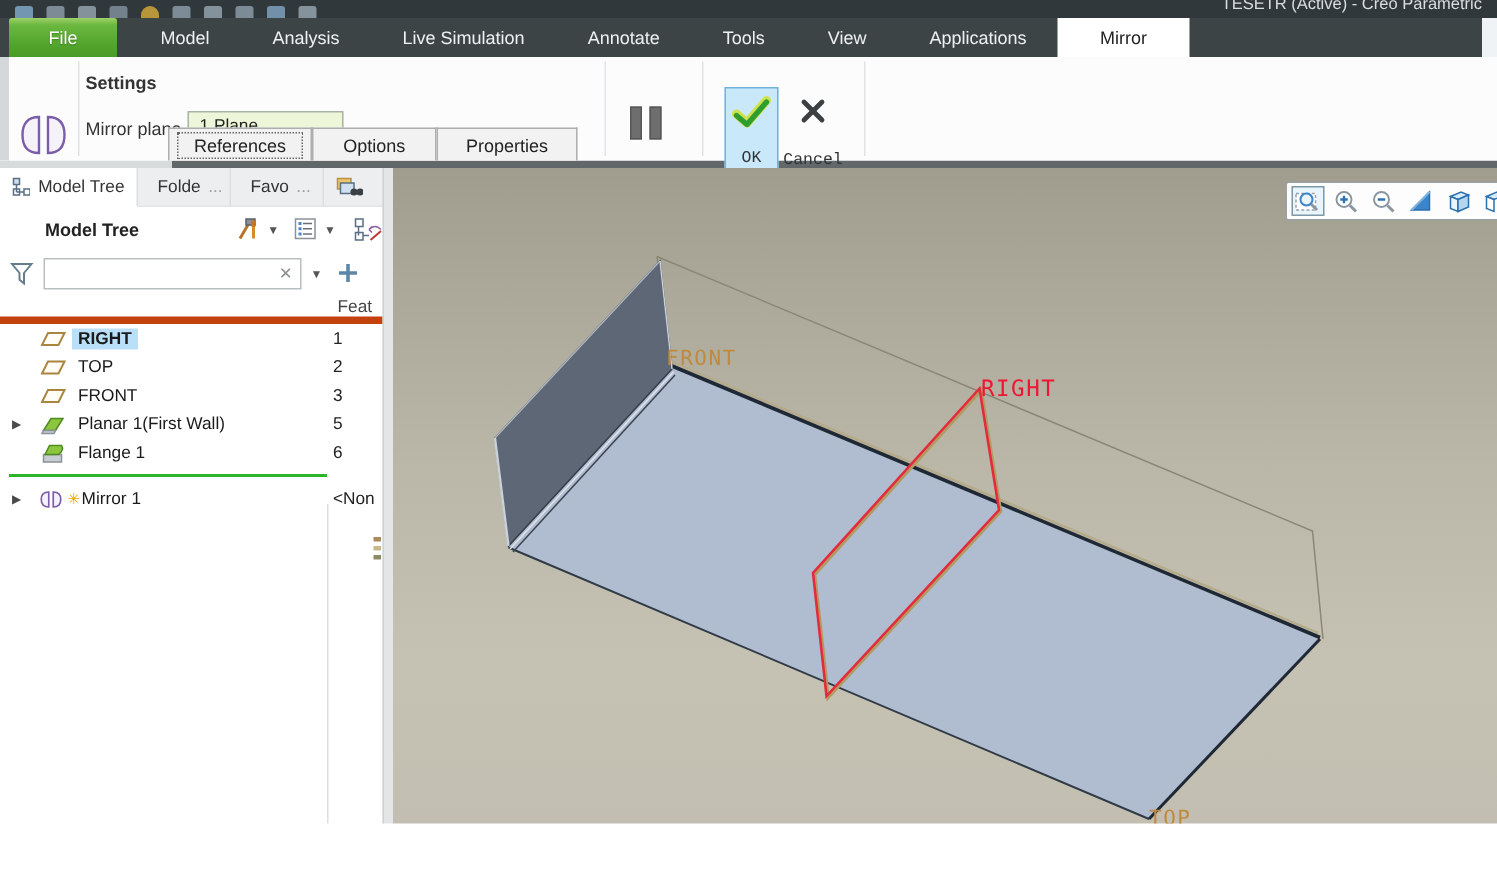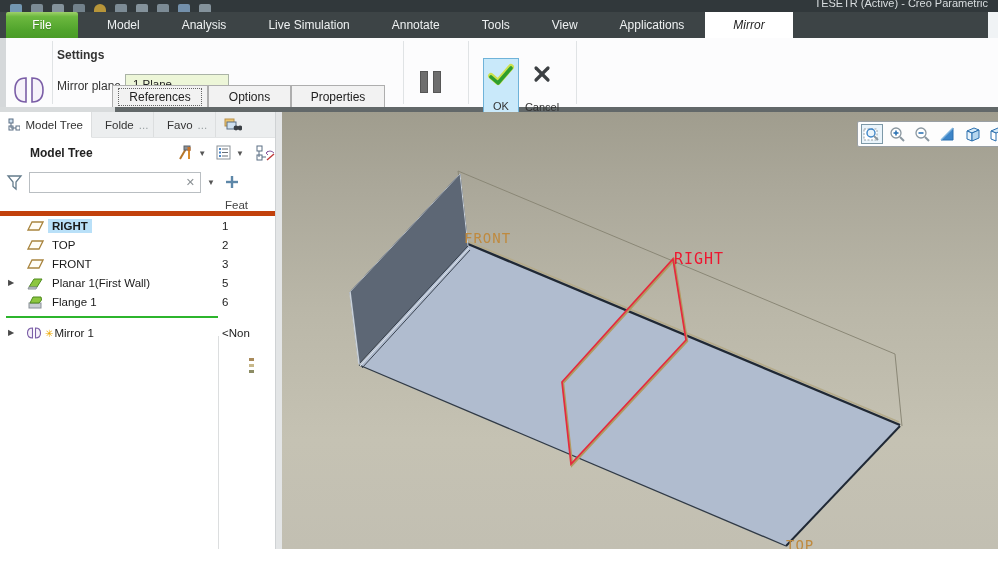--- a/index.html
+++ b/index.html
@@ -11,52 +11,52 @@
   .qat { position:absolute; left:10px; top:4px; display:flex; gap:9px; }
   .qat .qicon { width:12px; height:14px; border-radius:2px; opacity:.85; }
   .title-text { position:absolute; right:10px; top:-4px; color:#d9dee0; font-size:11px; line-height:14px; }
 
   
   .tabbar { position:relative; height:26px; background:#3d4446; display:flex; align-items:stretch; }
   .file-btn { width:72px; margin-left:6px; background:linear-gradient(180deg,#9ed06a 0%,#6cb83f 18%,#51a42c 70%,#4a9b27 100%);
     color:#fff; font-size:12px; display:flex; align-items:center; justify-content:center;
     border-radius:2px 2px 0 0; text-shadow:0 1px 1px rgba(0,0,0,.25); }
   .rtab { color:#eef1f2; font-size:12px; display:flex; align-items:center; justify-content:center; padding:0 21px; }
-  .rtab.active { background:#fff; color:#222; font-style:italic; padding:0 28px; }
+  .rtab.active { background:#fff; color:#222; padding:0 28px; }
   .tabbar .spacer-sm { width:8px; }
   .tb-right-gap { position:absolute; right:0; top:0; bottom:0; width:10px; background:#f0f3f5; }
 
   
   .ribbon { position:relative; height:69px; background:#fcfcfd; }
   .ribbon .lframe { position:absolute; left:0; top:0; bottom:0; width:6px; background:#d5d8da; }
   .vsep { position:absolute; top:3px; bottom:3px; width:1px; background:#e0e3e5; }
   .grp-title { position:absolute; left:57px; top:10px; font-weight:bold; font-size:12px; color:#333; }
   .mp-label { position:absolute; left:57px; top:41px; font-size:12px; color:#333; }
   .mp-value { position:absolute; left:125px; top:36px; width:104px; height:20px; background:#edf6d8;
     border:1px solid #aab3a6; font-size:11.5px; color:#222; line-height:18px; padding-left:7px; }
   .dash-tabs { position:absolute; left:112px; bottom:0; display:flex; }
   .dash-tab { height:22px; background:#f2f2f2; border:1px solid #aeaeae; border-bottom:none;
     font-size:12px; color:#222; display:flex; align-items:center; justify-content:center; }
   .dash-tab.focused span { border:1px dotted #666; padding:1px 10px; }
   .pause-btn { position:absolute; left:420px; top:33px; width:30px; height:26px; display:flex; gap:5px; }
   .pause-btn i { display:block; width:8px; height:22px; background:#6e6e6e; border:1px solid #565656; }
   .okcell { position:absolute; left:483px; top:20px; width:36px; height:58px; background:#c9e9fa;
     border:1px solid #6fb3d9; display:flex; flex-direction:column; align-items:center; justify-content:space-between; padding:4px 0 3px; }
-  .okcell .lbl, .cancelcell .lbl { font-size:11px; color:#333; }
+  .okcell .lbl, .cancelcell .lbl { font-size:11px; color:#333;font-family:Liberation Mono, monospace; }
   .cancelcell { position:absolute; left:521px; top:24px; width:42px; height:54px; display:flex;
     flex-direction:column; align-items:center; justify-content:space-between; padding:2px 0 3px;gap:12px; }
 
   
   .ribbon-band { height:5px; background:linear-gradient(90deg,#d8dbdc 0,#d8dbdc 115px,#626869 115px,#626869 100%); }
 
   
   .main { display:flex; height:437px; }
 
   
-  .panel { position:relative; width:282px; background:#fff; flex:none; }
+  .panel { position:relative; width:262px; background:#fff; flex:none; }
   .ptabs { height:26px; background:#eceeef; display:flex; align-items:stretch; border-bottom:1px solid #e2e4e5; }
   .ptab { display:flex; align-items:center; gap:5px; padding:0 8px; font-size:11.5px; color:#333;
     border-right:1px solid #dcdedf; white-space:nowrap; overflow:hidden; }
   .ptab.active { background:#fff; border-bottom:1px solid #fff; margin-bottom:-1px; }
   .ptab .fade { color:#9aa0a3; }
   .phdr { height:30px; display:flex; align-items:center; padding:0 6px; }
   .phdr .ttl { font-weight:bold; font-size:12px; color:#222; margin-left:24px; }
   .phdr .hicons { margin-left:auto; display:flex; align-items:center; gap:4px; }
   .caret { font-size:8px; color:#555; }
   .filterrow { height:28px; display:flex; align-items:center; padding:0 6px; }

